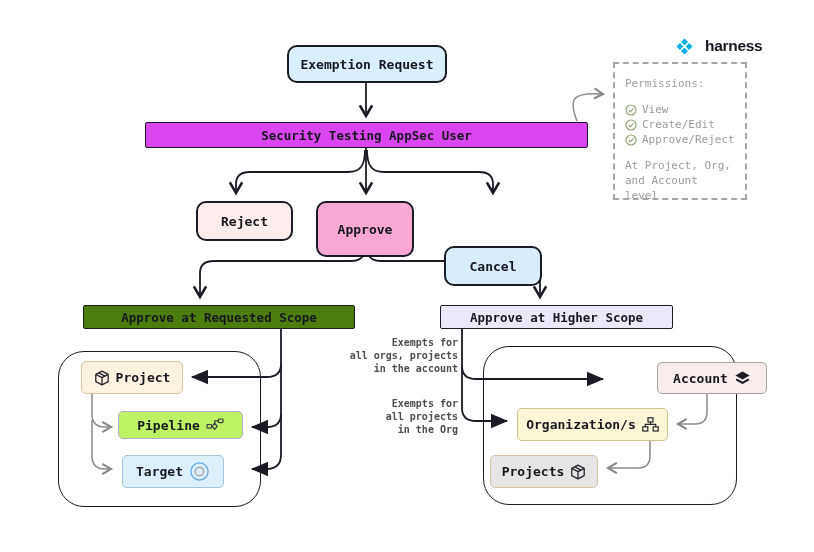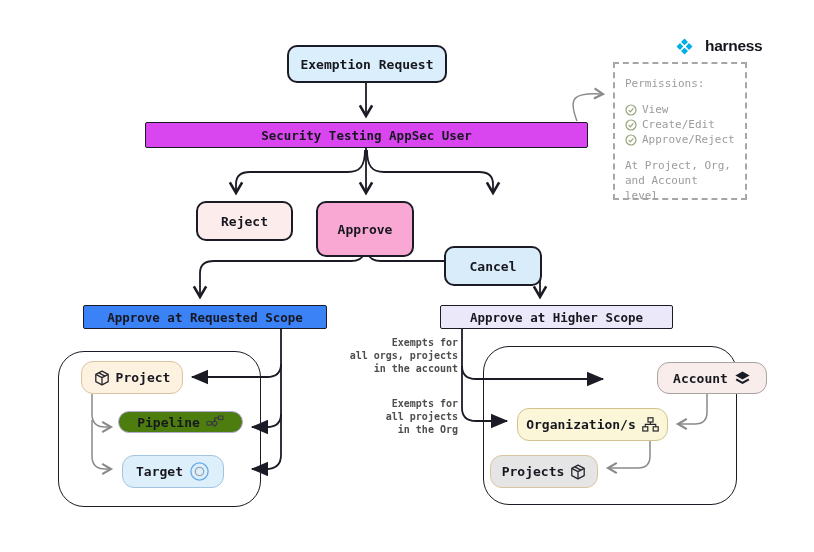--- a/index.html
+++ b/index.html
@@ -3,35 +3,35 @@
 <meta charset="utf-8">
 <style>
   html,body{margin:0;padding:0;background:#ffffff;}
   .canvas{position:relative;width:814px;height:552px;background:#ffffff;overflow:hidden;
           font-family:"DejaVu Sans Mono","Liberation Mono",monospace;}
   svg.wires{position:absolute;left:0;top:0;z-index:3;pointer-events:none;}
   .node{position:absolute;z-index:4;display:flex;align-items:center;justify-content:center;
         gap:6px;box-sizing:border-box;color:#17171f;font-weight:bold;}
   .big{border:2px solid #1b1b26;border-radius:10px;font-size:13px;}
   .bar{border:1.8px solid #1b1b26;border-radius:2px;font-size:12.5px;}
-  .small{border-radius:12px;font-size:13px;}
+  .small{border-radius:5px;font-size:13px;}
   .container{position:absolute;z-index:2;border:1.7px solid #1b1b26;border-radius:26px;
              background:#ffffff;box-sizing:border-box;}
   
   .n-exemption{left:287px;top:45px;width:160px;height:38px;background:#daeefb;}
   .n-appsec{left:145px;top:122px;width:443px;height:26px;background:#d946ef;}
   .n-reject{left:196px;top:201px;width:97px;height:40px;background:#fcecec;}
   .n-approve{left:316px;top:201px;width:98px;height:56px;background:#f9a8d4;}
   .n-cancel{left:444px;top:201px;width:98px;height:40px;background:#d9ecf9;margin-top:45px;}
-  .n-reqscope{left:83px;top:305px;width:244px;height:24px;background:#3b82f6;}
+  .n-reqscope{left:83px;top:305px;width:272px;height:24px;background:#4d7c0f;}
   .n-highscope{left:440px;top:305px;width:233px;height:24px;background:#eae8f9;}
   .c-left{left:58px;top:351px;width:203px;height:156px;}
   .c-right{left:483px;top:346px;width:254px;height:159px;}
   .n-project{left:81px;top:361px;width:102px;height:33px;background:#fdf2e0;border:1.4px solid #d9c4a1;}
-  .n-pipeline{left:118px;top:411px;width:125px;height:22px;background:#4d7c0f;border:1.4px solid #b5a9d6;}
+  .n-pipeline{left:118px;top:411px;width:125px;height:28px;background:#bef264;border:1.4px solid #b5a9d6;}
   .n-target{left:122px;top:455px;width:102px;height:33px;background:#ddeffb;border:1.4px solid #a2c4de;}
   .n-account{left:613px;top:362px;width:110px;height:32px;background:#f8edea;border:1.4px solid #aaa2a1;margin-left:44px;}
   .n-org{left:517px;top:408px;width:151px;height:33px;background:#fbf6d8;border:1.4px solid #cfc48e;}
   .n-projects{left:490px;top:455px;width:108px;height:33px;background:#e5e5e5;border:1.4px solid #d9c4a1;}
   
   .perm{position:absolute;left:613px;top:62px;width:134px;height:138px;z-index:4;
         border:2px dashed #a6a6a6;box-sizing:border-box;padding:12px 9px 0 10px;
         color:#9c9c9c;font-size:11px;line-height:15px;font-weight:500;}
   .perm .title{margin-bottom:11px;}
   .perm .row{display:flex;align-items:center;gap:5px;height:15px;}

